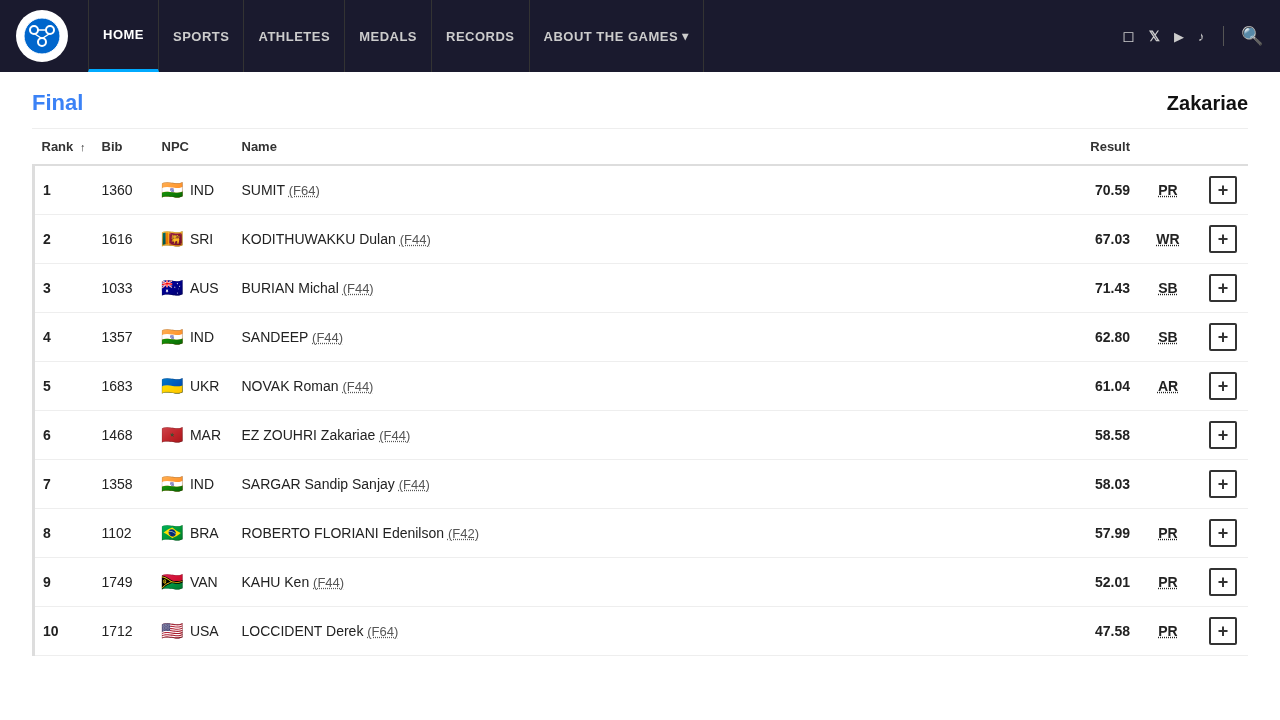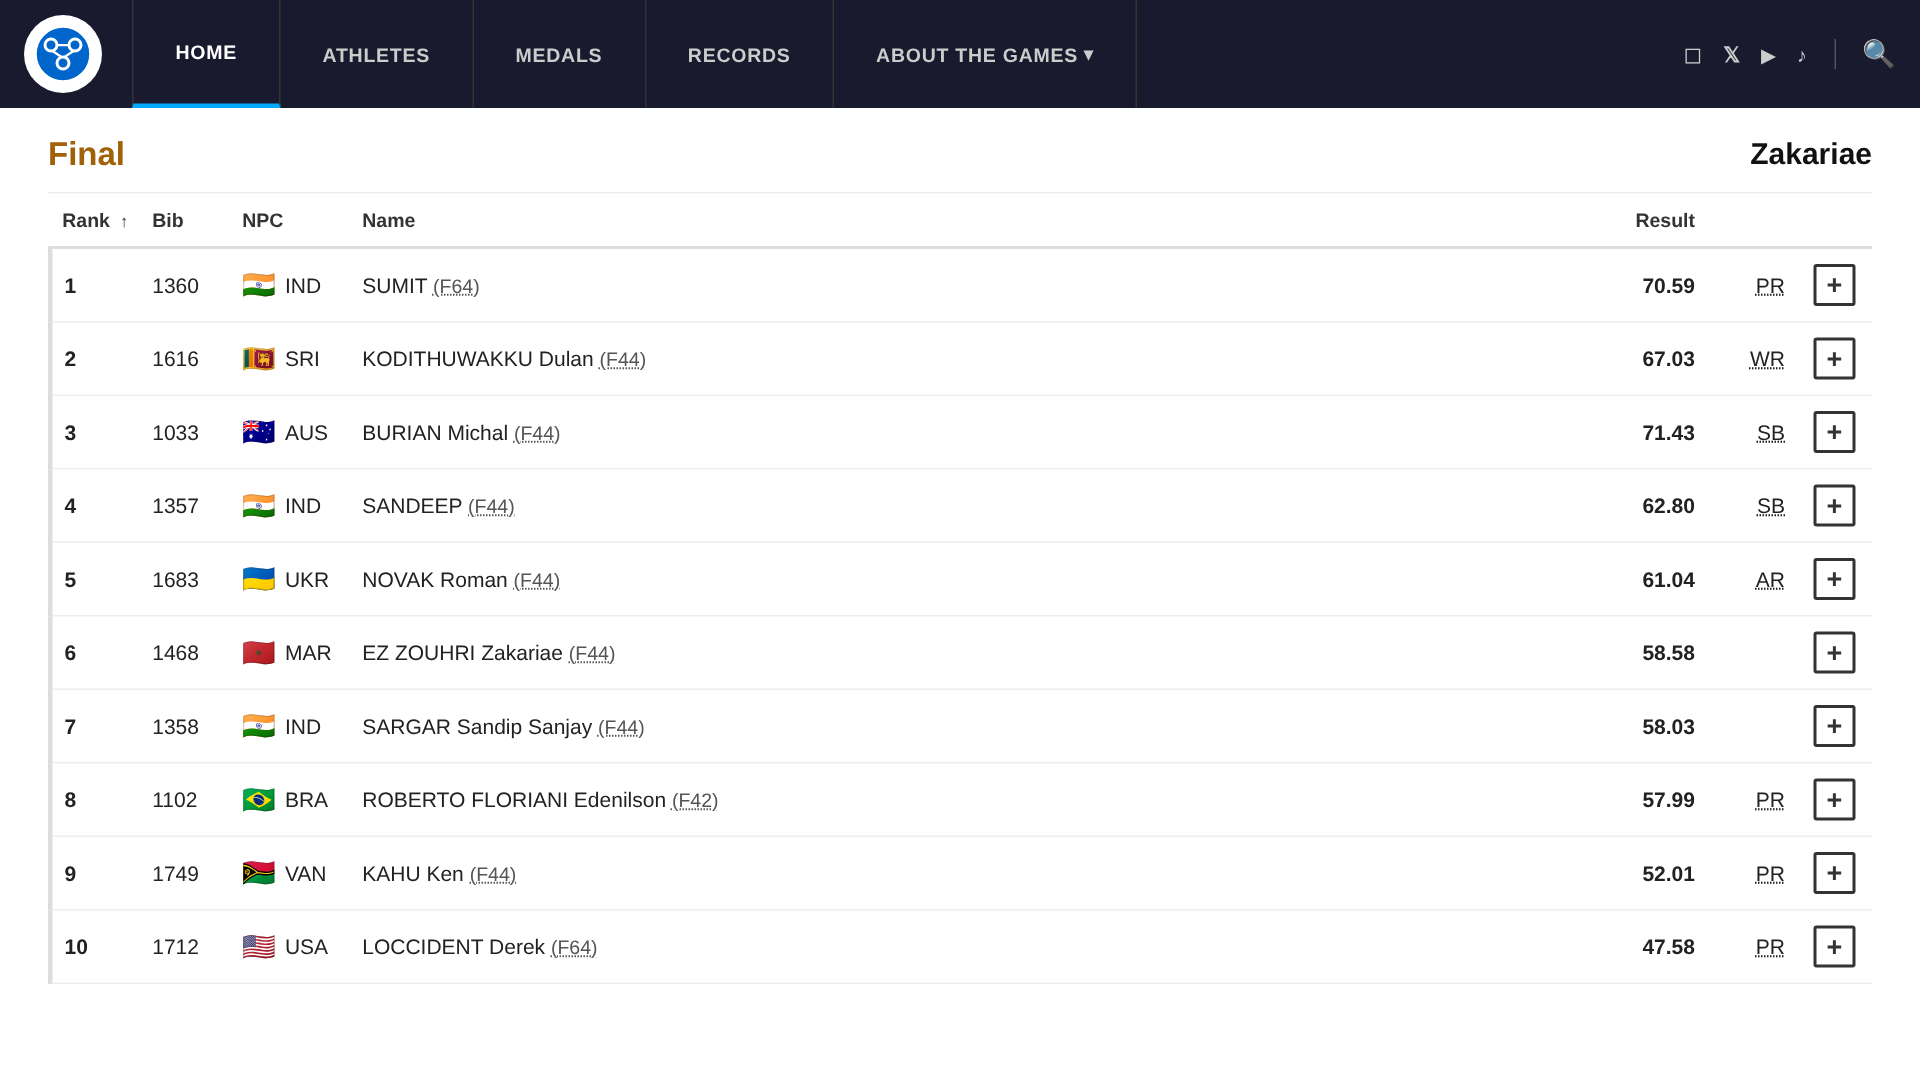--- a/index.html
+++ b/index.html
@@ -32,21 +32,21 @@
       align-items: center;
       gap: 0;
       flex: 1;
     }
     .nav-link {
       color: #ccc;
       text-decoration: none;
       font-size: 13px;
       font-weight: 700;
       letter-spacing: 0.5px;
-      padding: 0 28px;
+      padding: 0 14px;
       height: 72px;
       display: flex;
       align-items: center;
       border-right: 1px solid #333;
       cursor: pointer;
       white-space: nowrap;
     }
     .nav-link:first-child { border-left: 1px solid #333; }
     .nav-link.active {
       color: #fff;
@@ -90,21 +90,21 @@
     .final-header {
       display: flex;
       justify-content: space-between;
       align-items: center;
       padding: 18px 0 12px 0;
       border-bottom: 1px solid #eee;
     }
     .final-title {
       font-size: 22px;
       font-weight: 700;
-      color: #a16207;
+      color: #3b82f6;
     }
     .official-label {
       font-size: 20px;
       font-weight: 700;
       color: #111;
     }
 
     
     .results-table {
       width: 100%;
@@ -150,23 +150,23 @@
 
     .name-cell { font-weight: 400; }
     .class-code {
       text-decoration: underline;
       text-decoration-style: dotted;
       font-size: 13px;
       color: #555;
     }
     .result-cell { text-align: right; font-weight: 600; font-size: 15px; }
     .record-badge {
-      text-align: right;
+      text-align: center;
       font-size: 12px;
-      font-weight: 400;
+      font-weight: 700;
       color: #333;
       text-decoration: underline;
       text-decoration-style: dotted;
     }
     .add-btn {
       width: 28px; height: 28px;
       border: 2px solid #333;
       background: #fff;
       cursor: pointer;
       display: flex;
@@ -201,20 +201,21 @@
       <circle cx="28" cy="14" r="4" fill="none" stroke="#fff" stroke-width="2"></circle>
       <circle cx="20" cy="26" r="4" fill="none" stroke="#fff" stroke-width="2"></circle>
       <line x1="16" y1="14" x2="24" y2="14" stroke="#fff" stroke-width="1.5"></line>
       <line x1="13" y1="18" x2="19" y2="22" stroke="#fff" stroke-width="1.5"></line>
       <line x1="27" y1="18" x2="21" y2="22" stroke="#fff" stroke-width="1.5"></line>
     </svg>
   </div>
 
   <div class="nav-links">
     <a class="nav-link active">HOME</a>
+    <a class="nav-link">SPORTS</a>
     <a class="nav-link">ATHLETES</a>
     <a class="nav-link">MEDALS</a>
     <a class="nav-link">RECORDS</a>
     <a class="nav-link nav-link-about">
       <span>ABOUT THE GAMES</span>
       <span style="color:#ccc;font-size:12px;">▾</span>
     </a>
   </div>
 
   <div class="nav-social">

